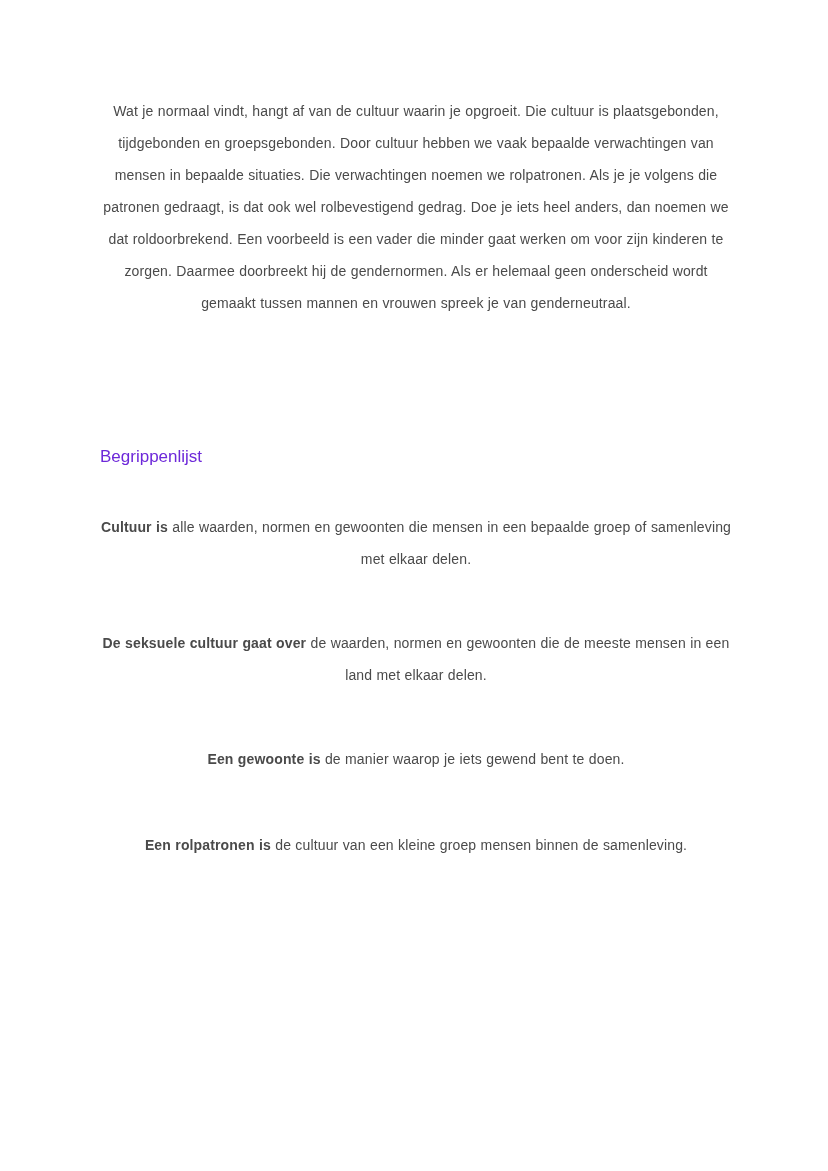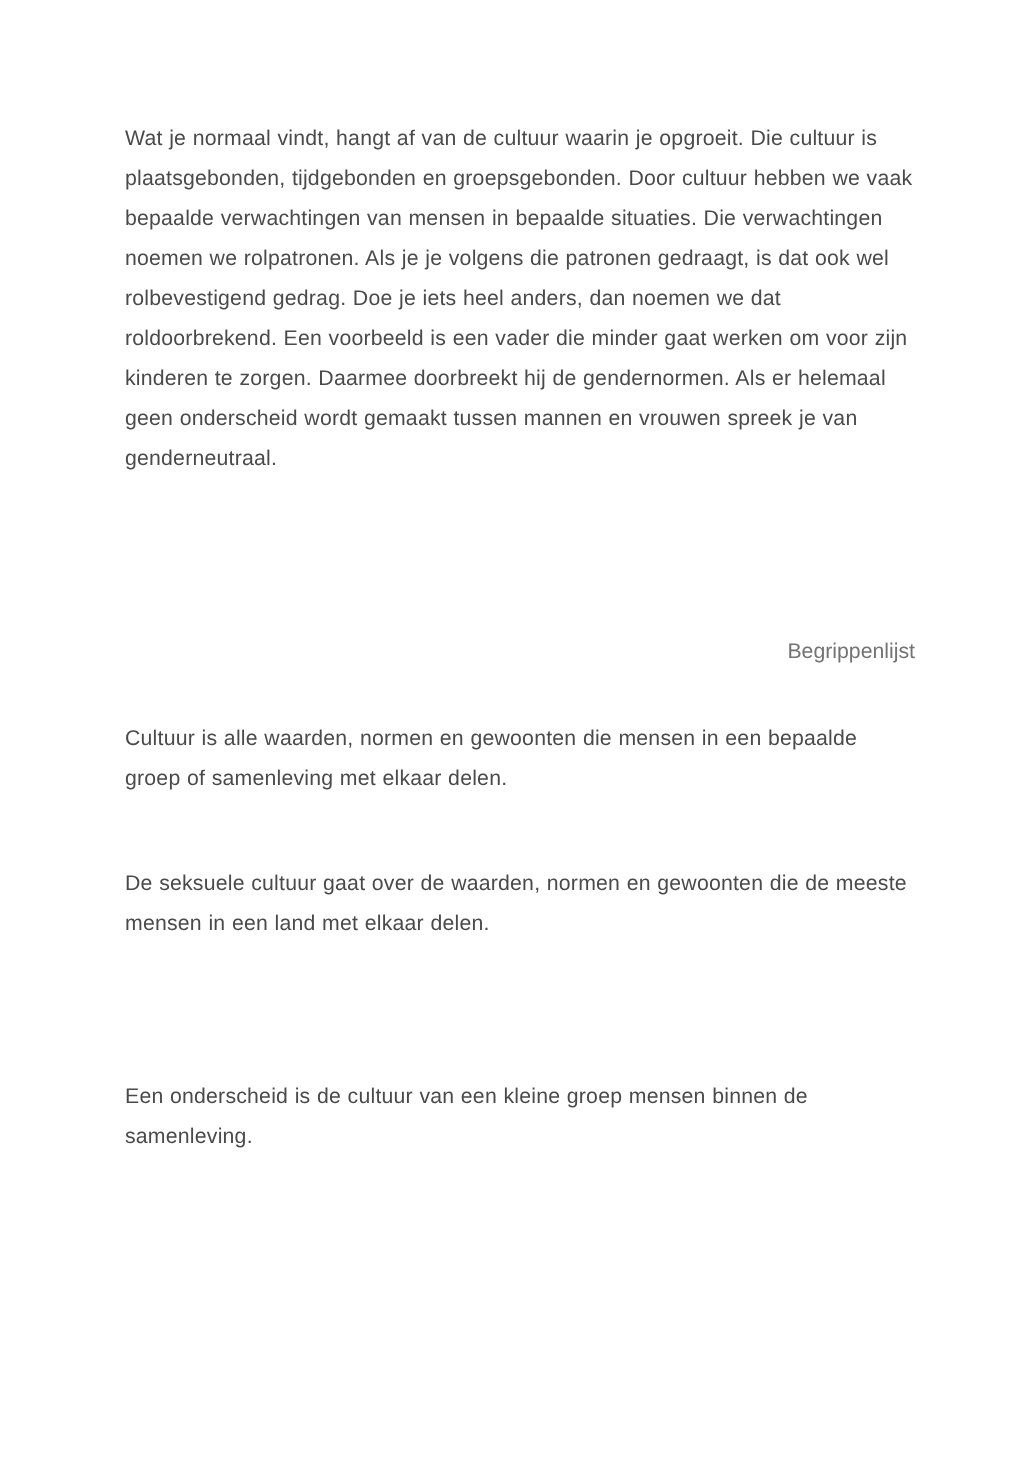--- a/index.html
+++ b/index.html
@@ -23,47 +23,47 @@
   }
 
   .content {
     position: absolute;
     left: 100px;
     top: 95px;
     width: 632px;
   }
 
   .para {
-    font-size: 17px;
+    font-size: 14px;
     line-height: 32px;
     letter-spacing: 0.01em;
     color: #4a4a4a;
     margin: 0;
-    text-align: left;
+    text-align: center;
     word-spacing: 0.02em;
   }
 
   
   .gap-para   { height: 82px; }
   .gap-head   { height: 40px; }
   .gap-defs   { height: 38px; }
   .gap-block  { height: 52px; }
   .gap-block-s{ height: 54px; }
 
   .heading {
     font-size: 17px;
     line-height: 32px;
-    color: #737373;
+    color: #6d28d9;
     font-weight: 400;
     margin: 0;
-    text-align: right;
   }
 
   .term {
     font-style: normal;
+    font-weight: bold;
   }
 
   .definition {
   }
 
   .punct {
     font-style: normal;
   }
 </style>
 </head>
@@ -88,21 +88,24 @@
     </p>
 
     <div class="gap-block"></div>
 
     <p class="para">
       <span class="term">De seksuele cultuur gaat over </span><span class="definition">de waarden, normen en gewoonten die de meeste mensen in een land met elkaar delen.</span><span class="punct"></span>
     </p>
 
     <div class="gap-block"></div>
 
+    <p class="para">
+      <span class="term">Een gewoonte is </span><span class="definition">de manier waarop je iets gewend bent te doen</span><span class="punct">.</span>
+    </p>
 
     <div class="gap-block-s"></div>
 
     <p class="para">
-      <span class="term">Een onderscheid is </span><span class="definition">de cultuur van een kleine groep mensen binnen de samenleving.</span><span class="punct"></span>
+      <span class="term">Een rolpatronen is </span><span class="definition">de cultuur van een kleine groep mensen binnen de samenleving.</span><span class="punct"></span>
     </p>
 
   </div>
 </div>
 
 </body></html>

